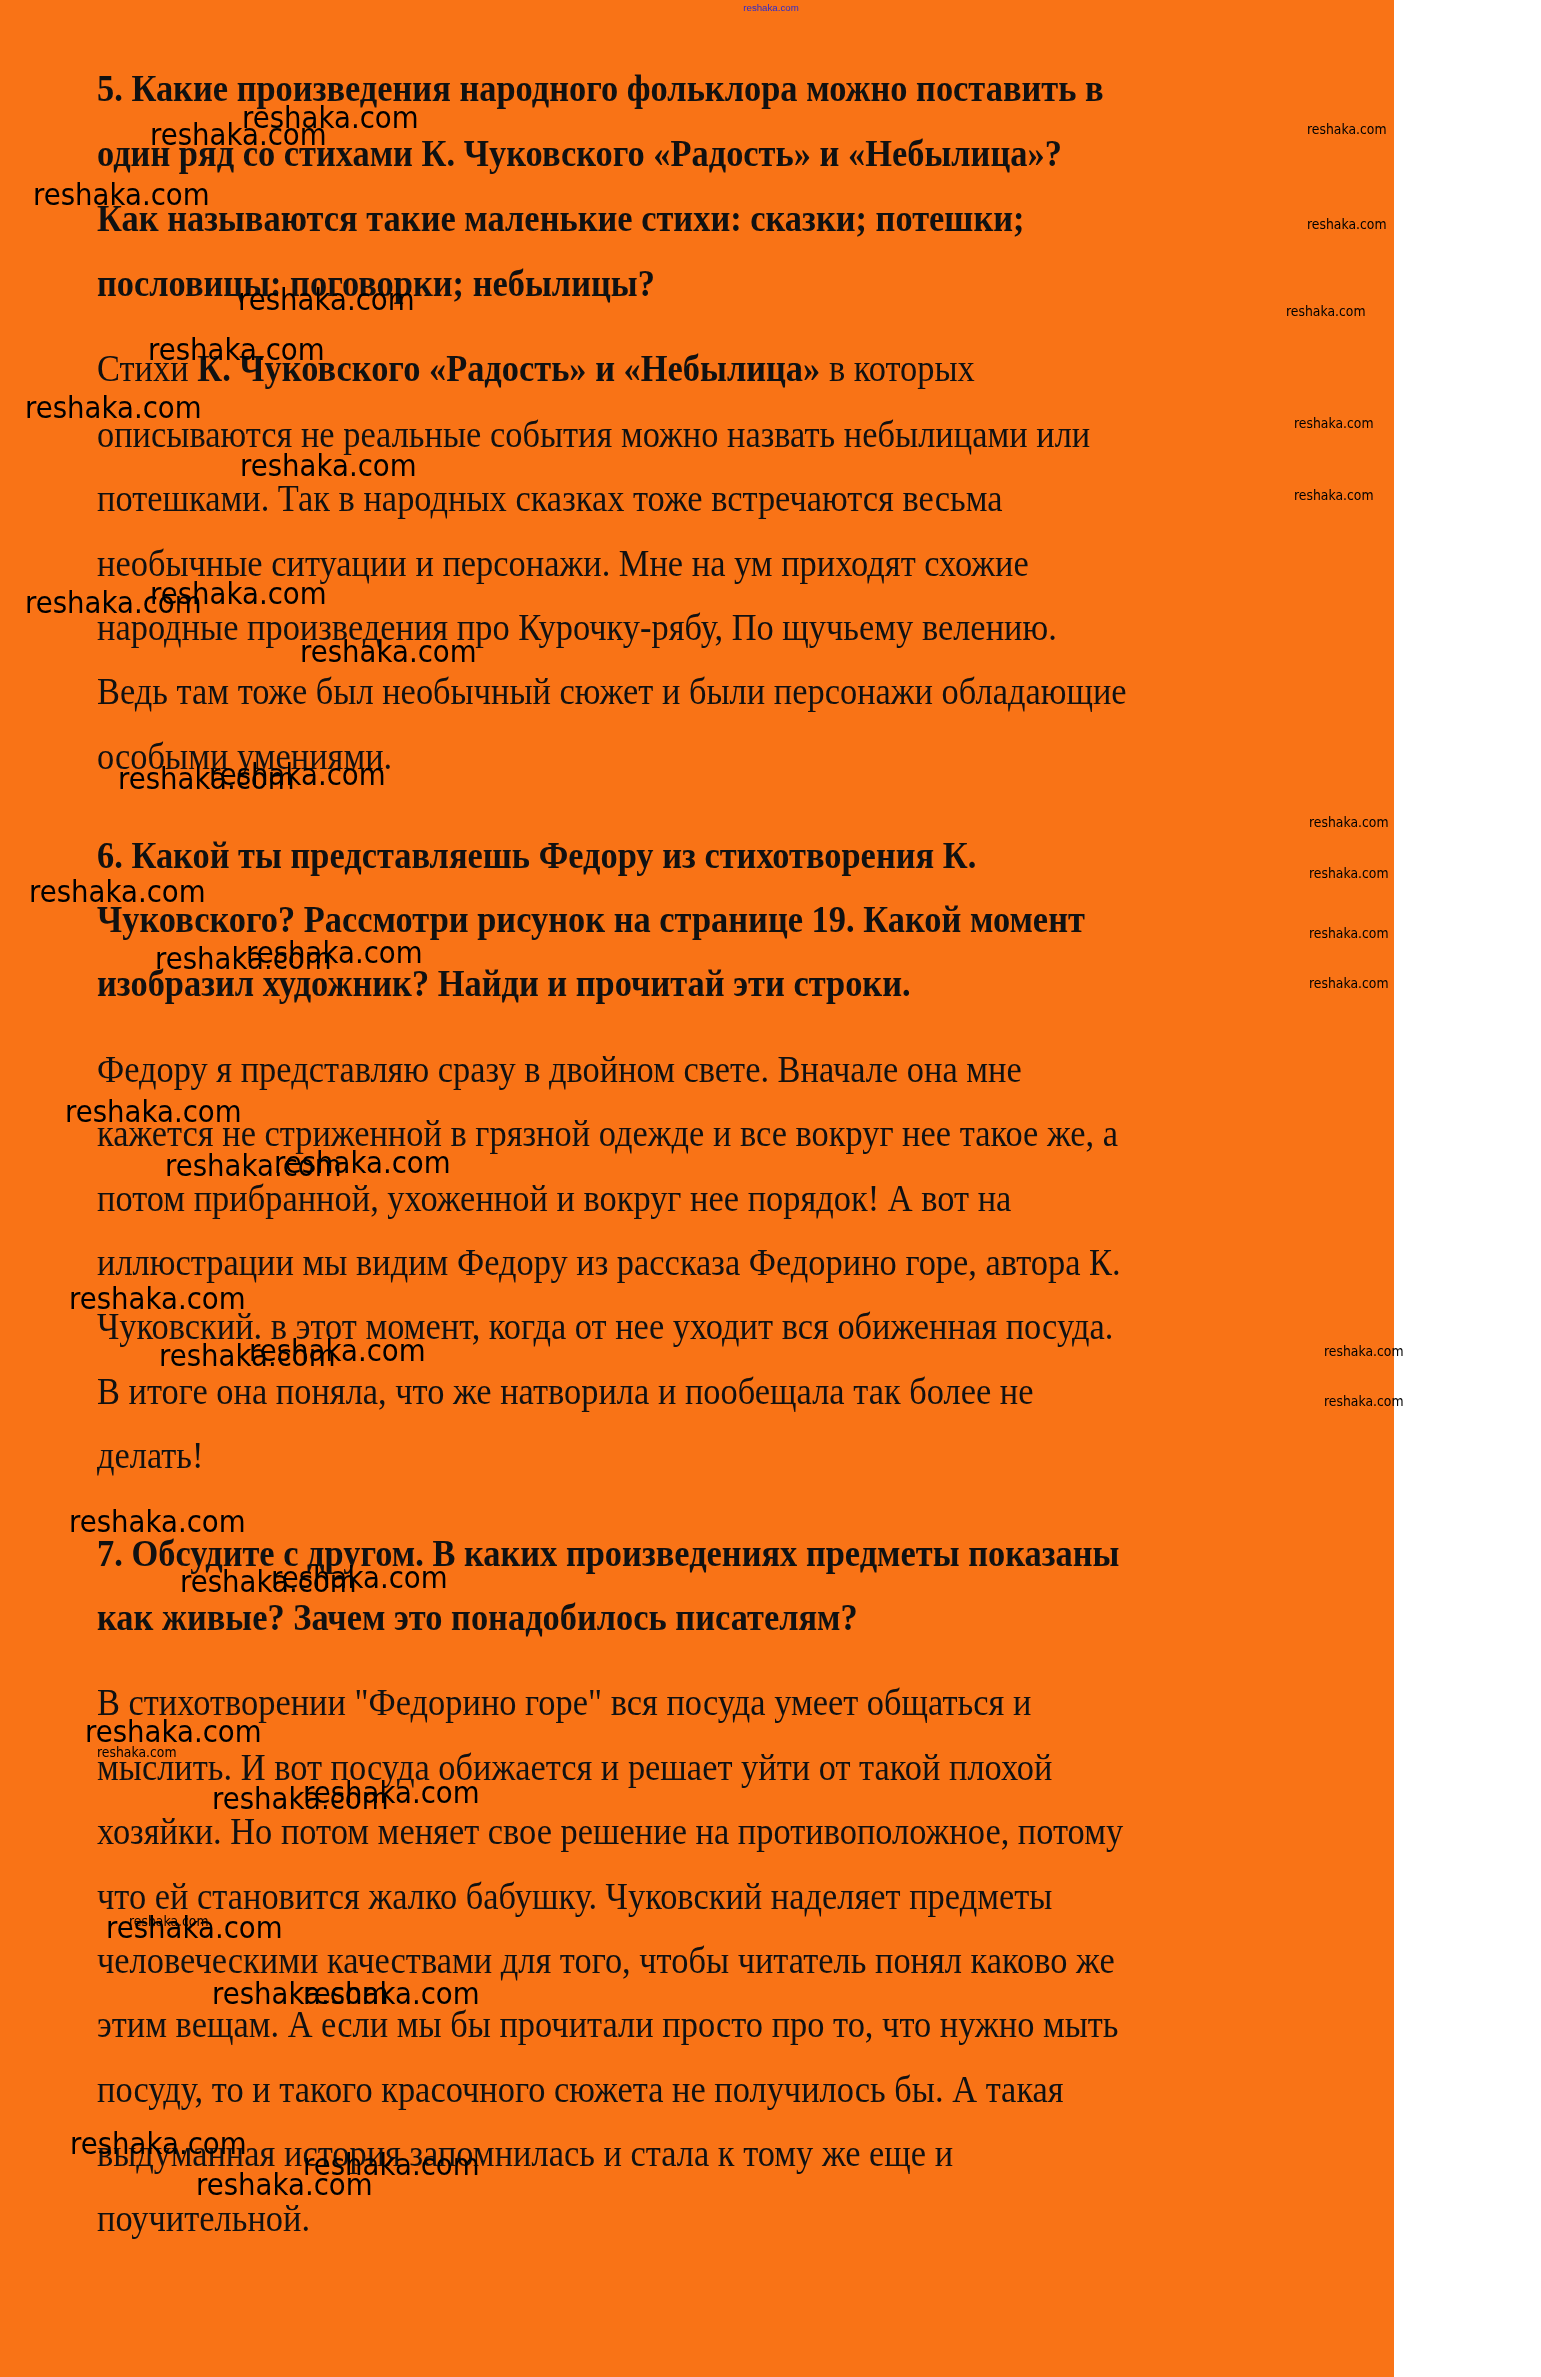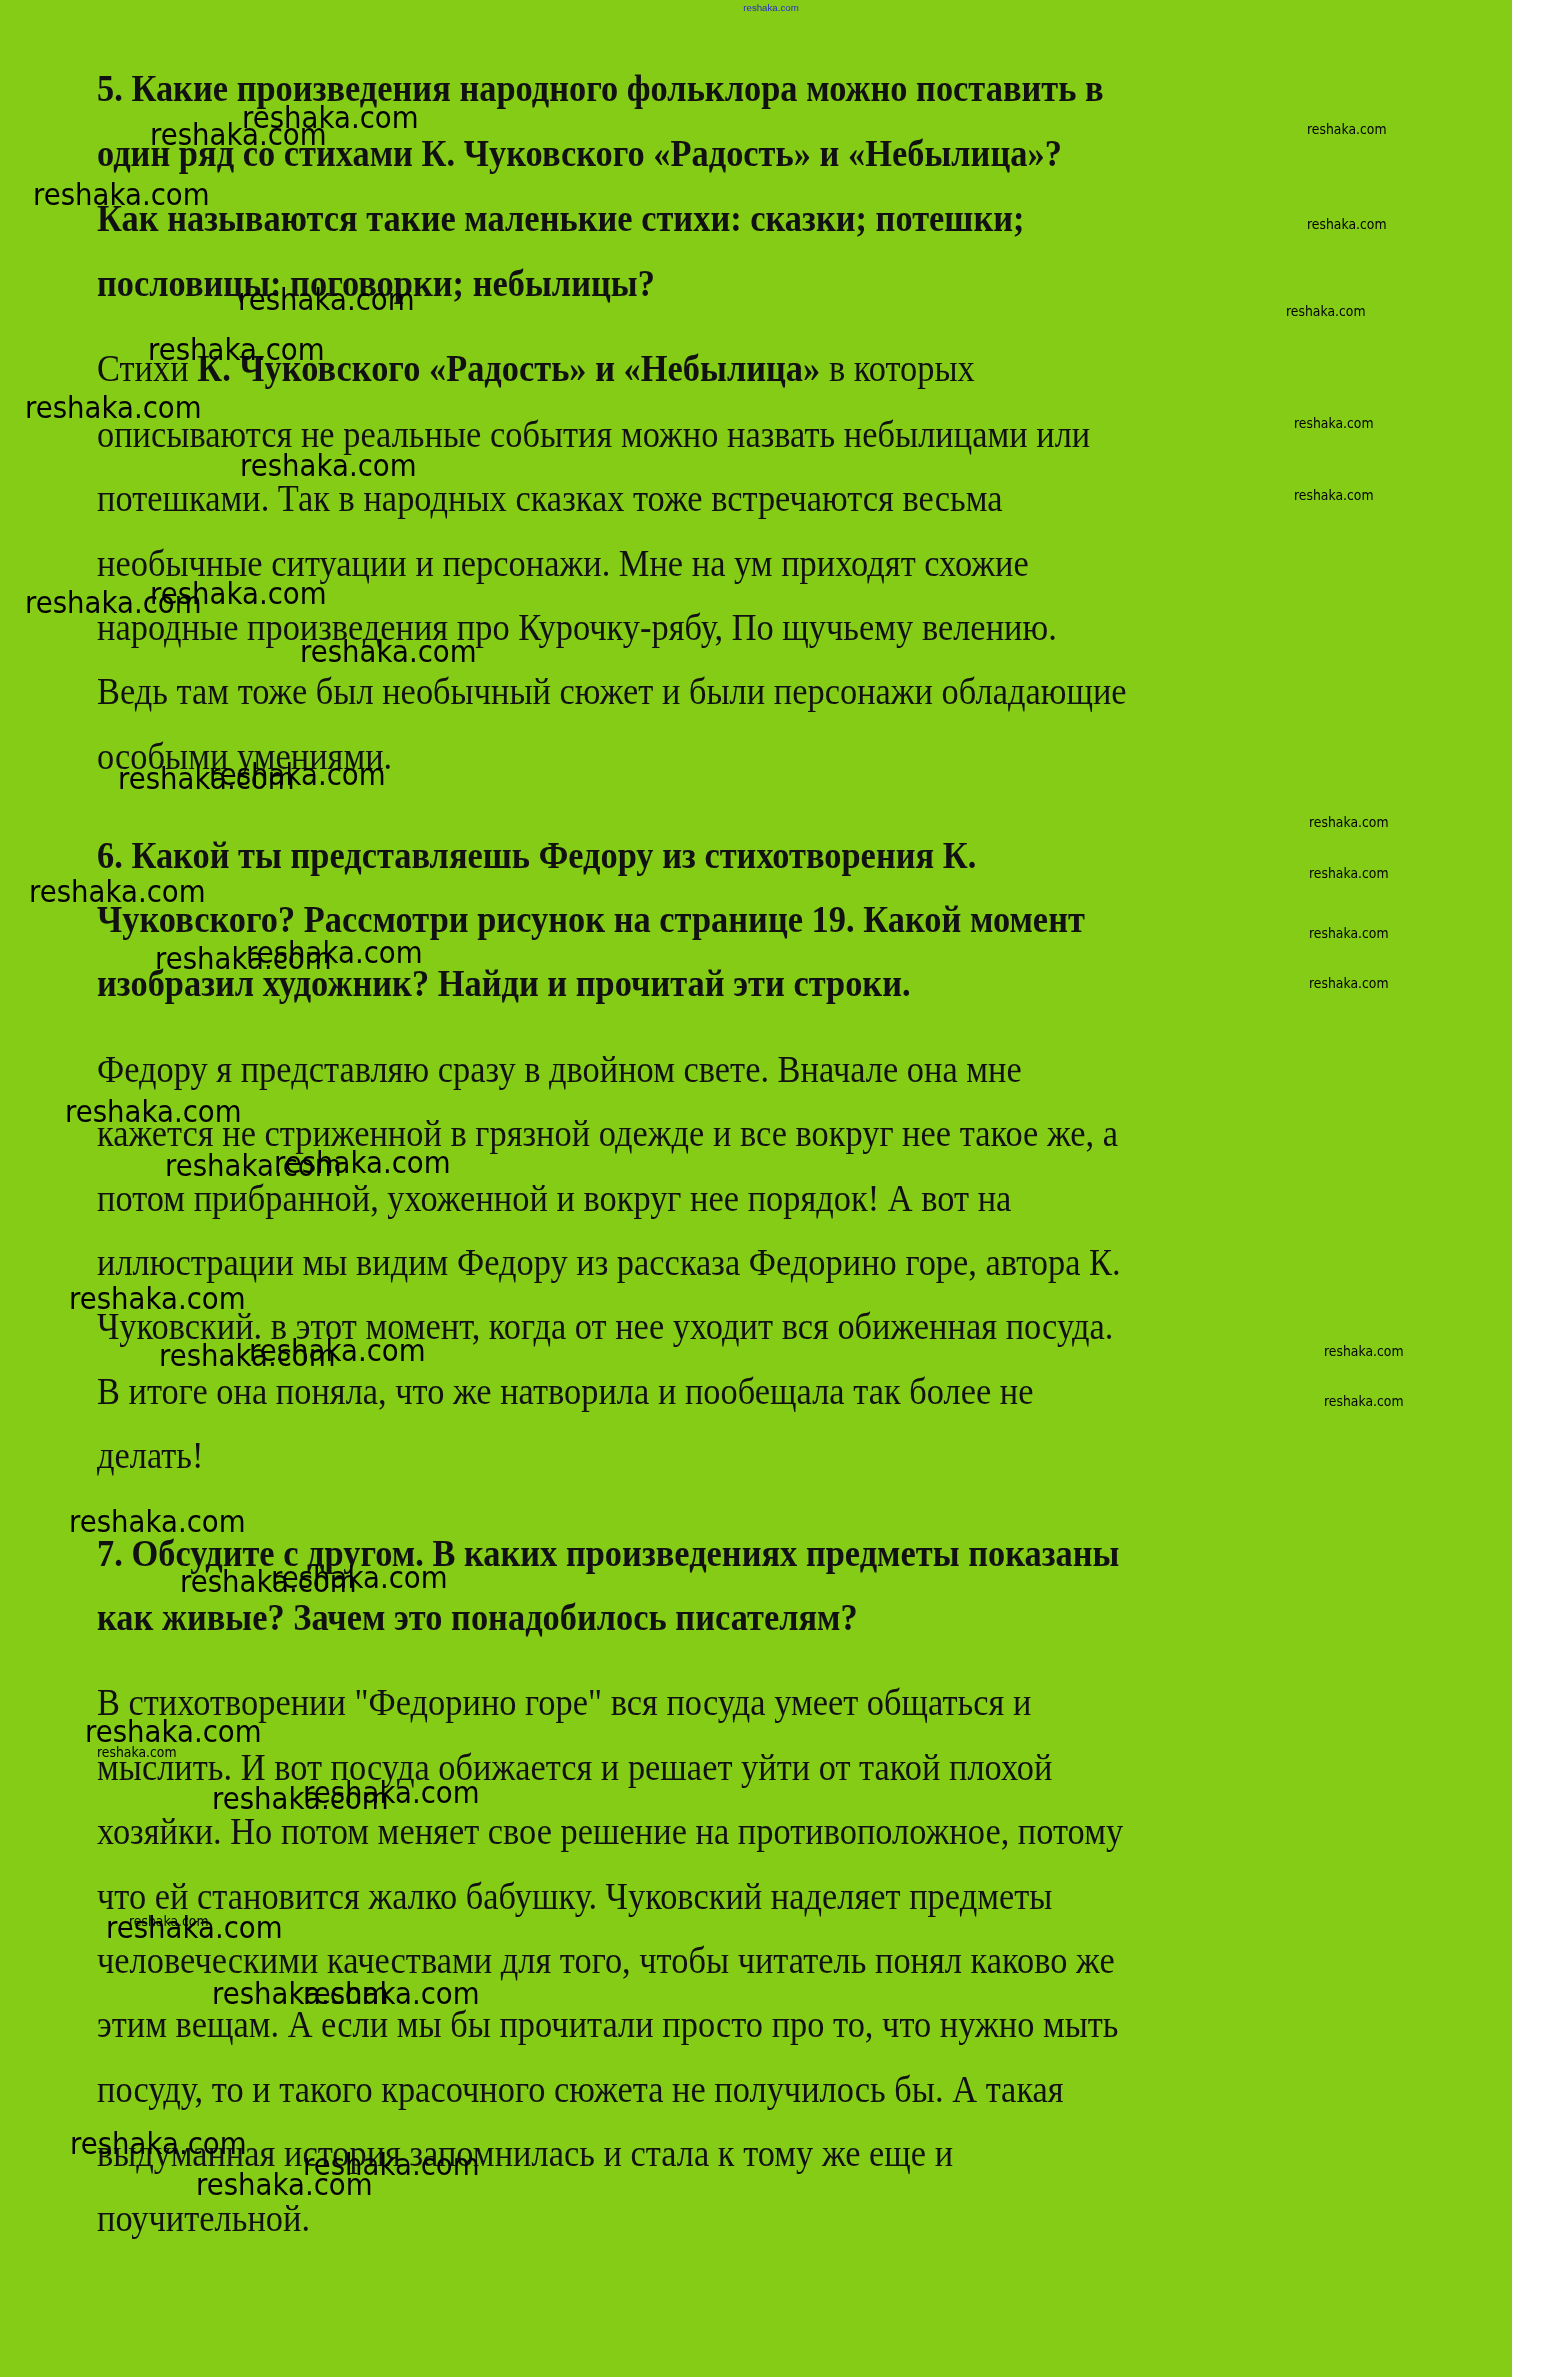--- a/index.html
+++ b/index.html
@@ -1,17 +1,17 @@
 <!DOCTYPE html>
 <html style="font-size:12px"><head>
   <meta charset="utf-8">
   <style>
     html, body { margin: 0; padding: 0; background: #ffffff; }
     body { width: 1542px; height: 2377px; position: relative; overflow: hidden; }
-    .page { position: absolute; left: 0; top: 0; width: 1512px; height: 2377px; background: #84cc16; }
+    .page { position: absolute; left: 0; top: 0; width: 1394px; height: 2377px; background: #f97316; }
     .top-mark { position: absolute; left: 0; width: 1542px; top: 1.5px; text-align: center;
       font-family: "Liberation Sans", sans-serif; font-size: 9.7px; color: #2b2bd0; }
     .line { position: absolute; left: 97px; white-space: nowrap;
       font-family: "Liberation Serif", serif; color: #111; font-size: 37px; line-height: 45px;
       transform-origin: left top; transform: scaleX(0.93); }
     .q { font-weight: bold; }
     .b { font-weight: bold; }
     .wm { position: absolute; white-space: nowrap; font-family: "DejaVu Sans", sans-serif;
       color: #000; font-size: 30px; line-height: 33px; transform-origin: left top; transform: scaleX(0.92); }
     .wm.s { font-size: 13.5px; line-height: 15px; }

